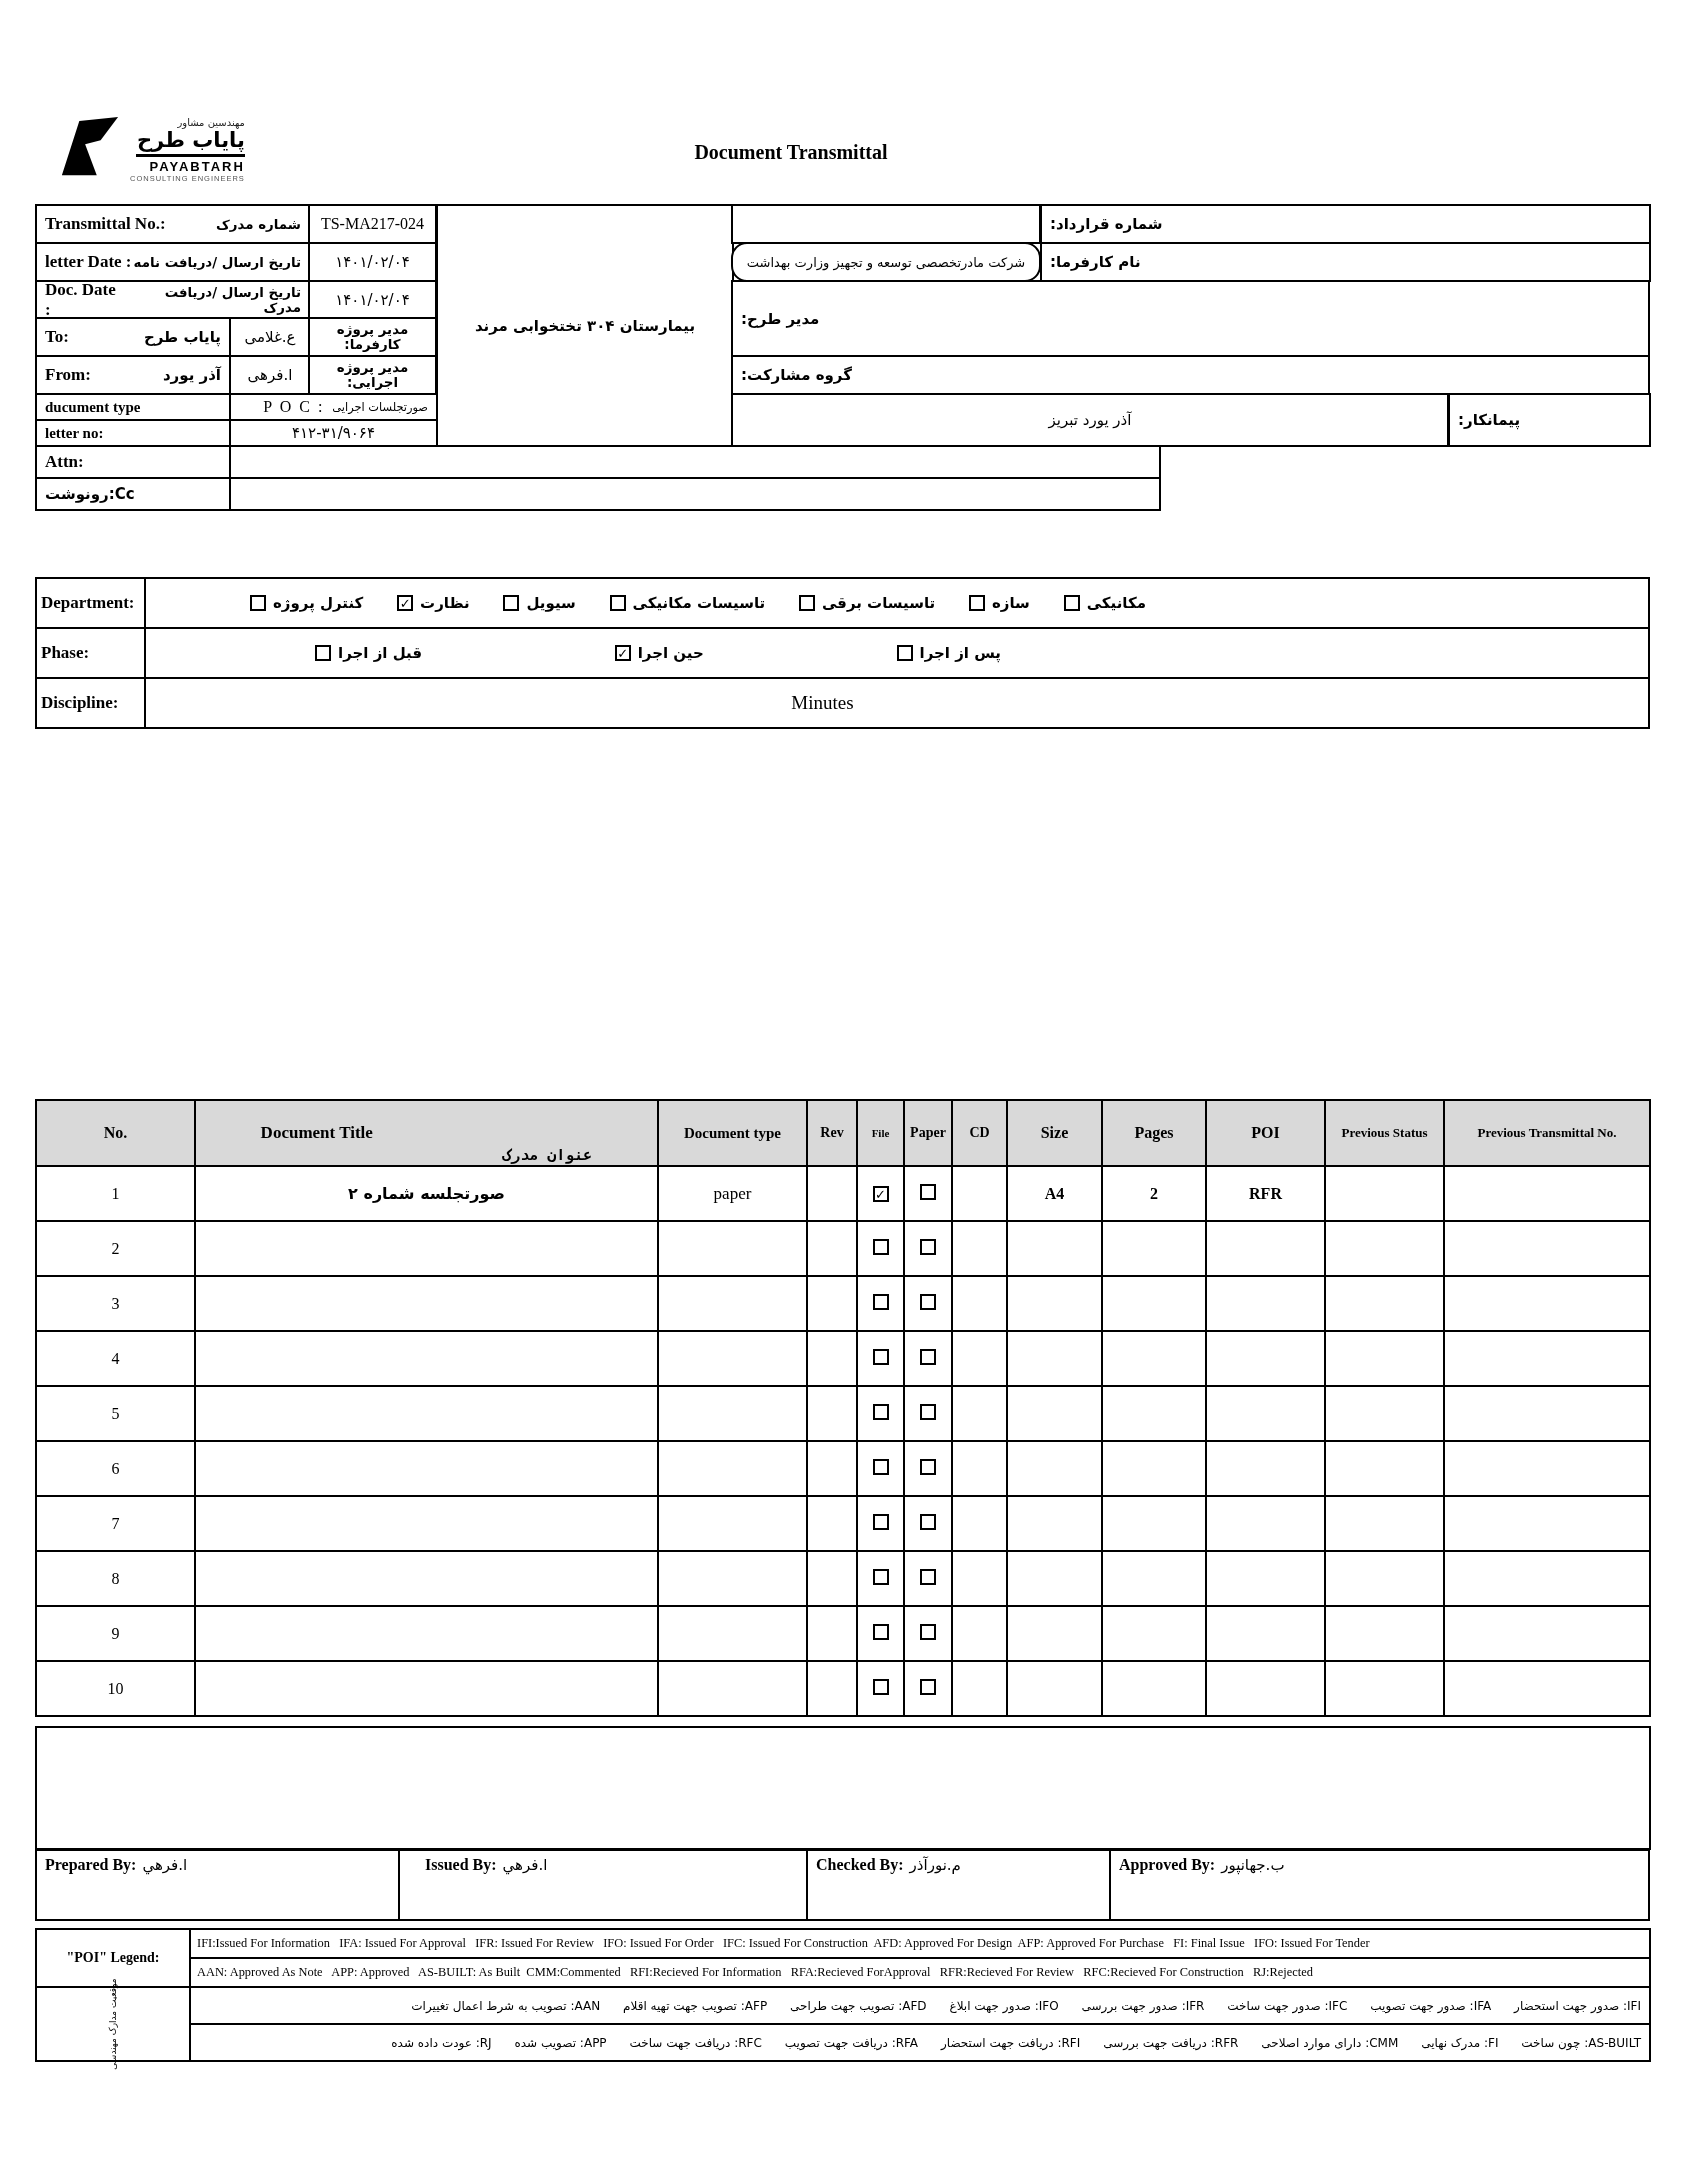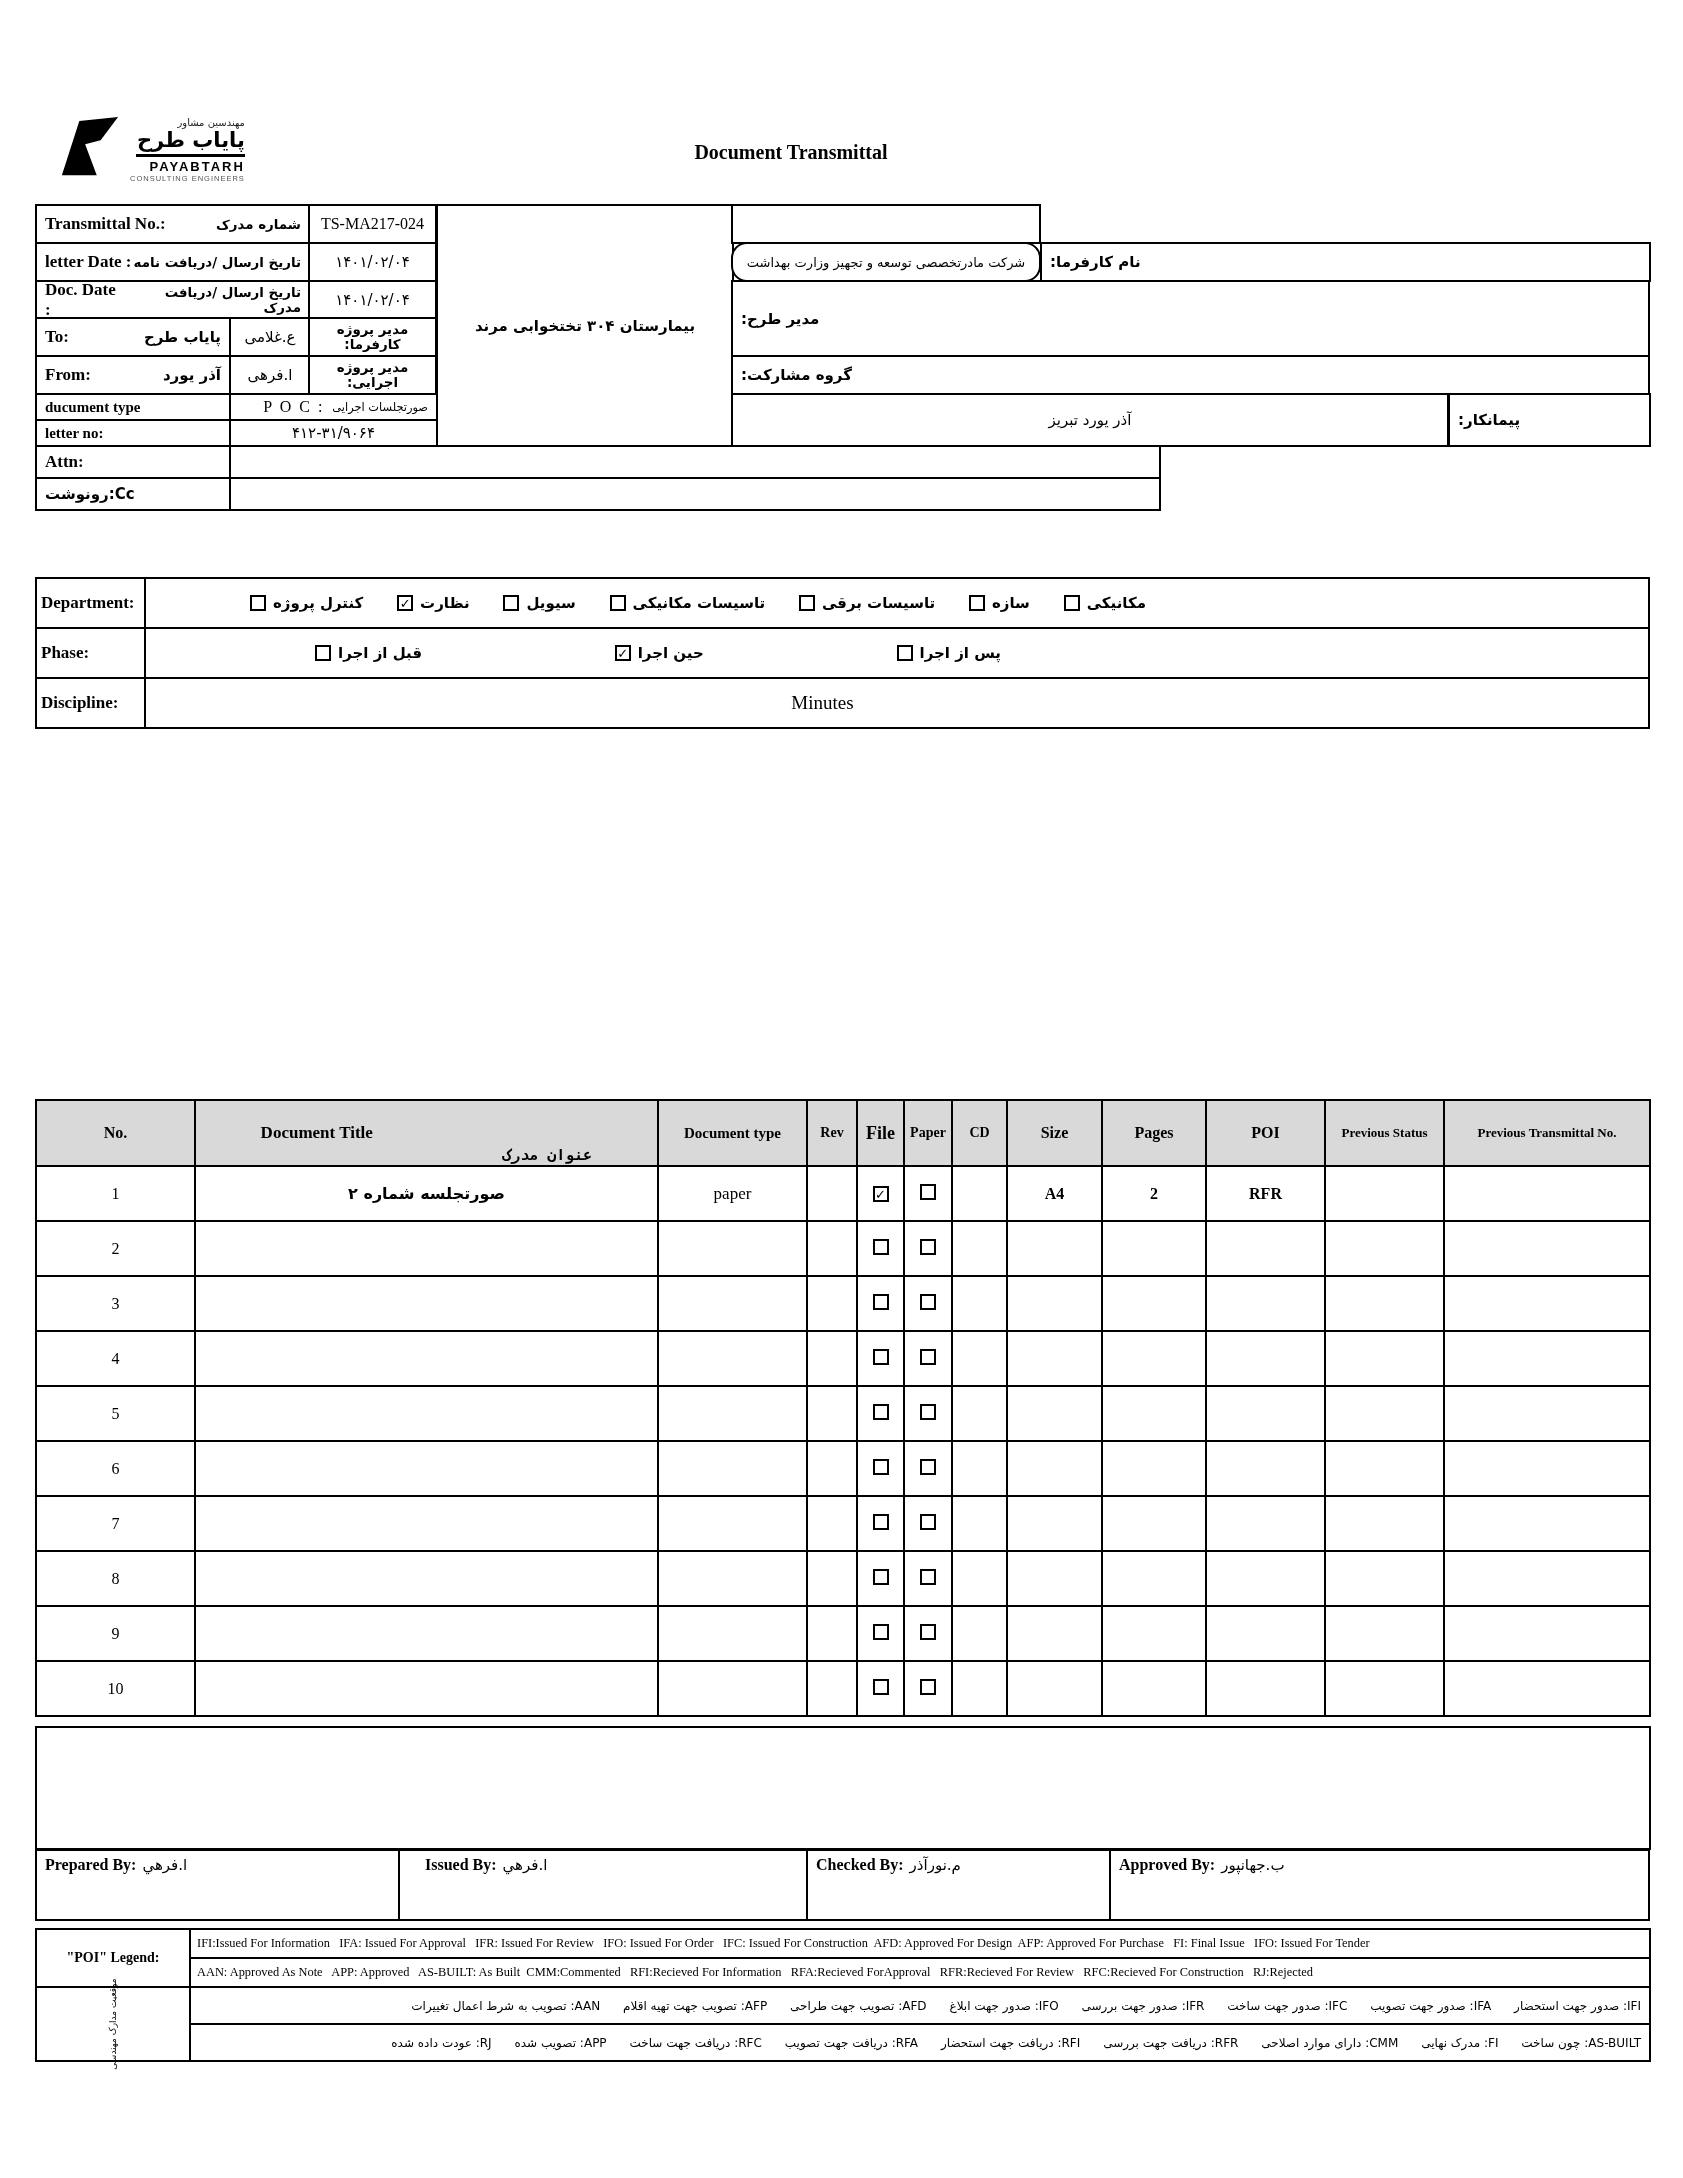--- a/index.html
+++ b/index.html
@@ -135,20 +135,21 @@
   <div class="cell pad" style="left:229px;top:393px;width:209px;height:28px;justify-content:flex-end;gap:8px;">
     <span class="val-en" style="letter-spacing:2px;">P O C  :</span>
     <span class="tiny-fa" dir="rtl">صورتجلسات اجرایی</span>
   </div>
   <div class="cell pad lbl-en2" style="left:35px;top:419px;width:196px;height:28px;">letter no:</div>
   <div class="cell center val-fa" style="left:229px;top:419px;width:209px;height:28px;">۴۱۲-۳۱/۹۰۶۴</div>
 
   <div class="cell center lbl-fa2" dir="rtl" style="left:436px;top:204px;width:298px;height:243px;">بیمارستان ۳۰۴ تختخوابی مرند</div>
 
   <div class="cell" style="left:731px;top:204px;width:310px;height:40px;"></div>
+  <div class="cell right pad lbl-fa2" dir="rtl" style="left:1040px;top:204px;width:611px;height:40px;">شماره قرارداد:</div>
 
   <div class="cell center small-fa" dir="rtl" style="left:731px;top:242px;width:310px;height:40px;">شرکت مادرتخصصی توسعه و تجهیز وزارت بهداشت</div>
   <div class="cell right pad lbl-fa2" dir="rtl" style="left:1040px;top:242px;width:611px;height:40px;">نام کارفرما:</div>
 
   <div class="cell right pad lbl-fa2" dir="rtl" style="left:731px;top:280px;width:919px;height:78px;">مدیر طرح:</div>
   <div class="cell right pad lbl-fa2" dir="rtl" style="left:731px;top:355px;width:919px;height:40px;">گروه مشارکت:</div>
 
   <div class="cell center val-fa" dir="rtl" style="left:731px;top:393px;width:718px;height:54px;">آذر یورد تبریز</div>
   <div class="cell right pad lbl-fa2" dir="rtl" style="left:1448px;top:393px;width:203px;height:54px;">پیمانکار:</div>
 
@@ -231,21 +232,21 @@
       <tr>
         <th>No.</th>
         <th>
           <div class="titlehead">
             <span class="en b">Document Title</span>
             <span class="fa b" dir="rtl">عنوان مدرک</span>
           </div>
         </th>
         <th style="font-size:15px">Document type</th>
         <th style="font-size:14px">Rev</th>
-        <th style="font-size:18px">File</th>
+        <th style="font-size:11px">File</th>
         <th style="font-size:14px">Paper</th>
         <th style="font-size:14px">CD</th>
         <th>Size</th>
         <th>Pages</th>
         <th>POI</th>
         <th class="small2">Previous Status</th>
         <th class="small2">Previous Transmittal No.</th>
       </tr>
     </thead>
     <tbody>

